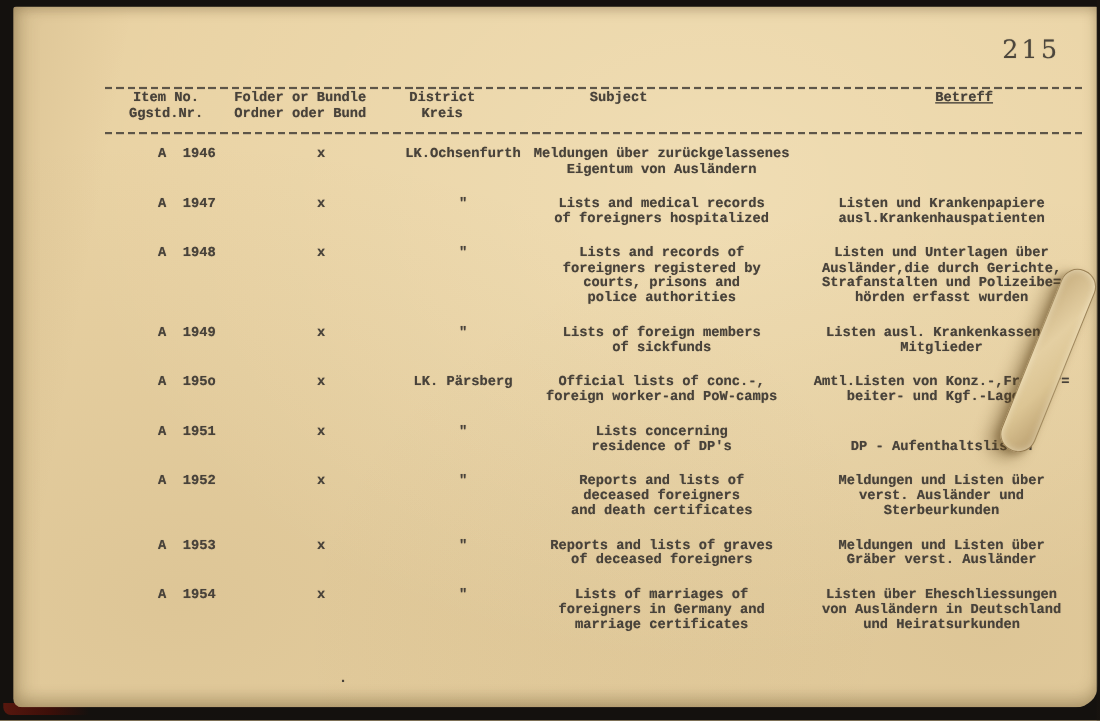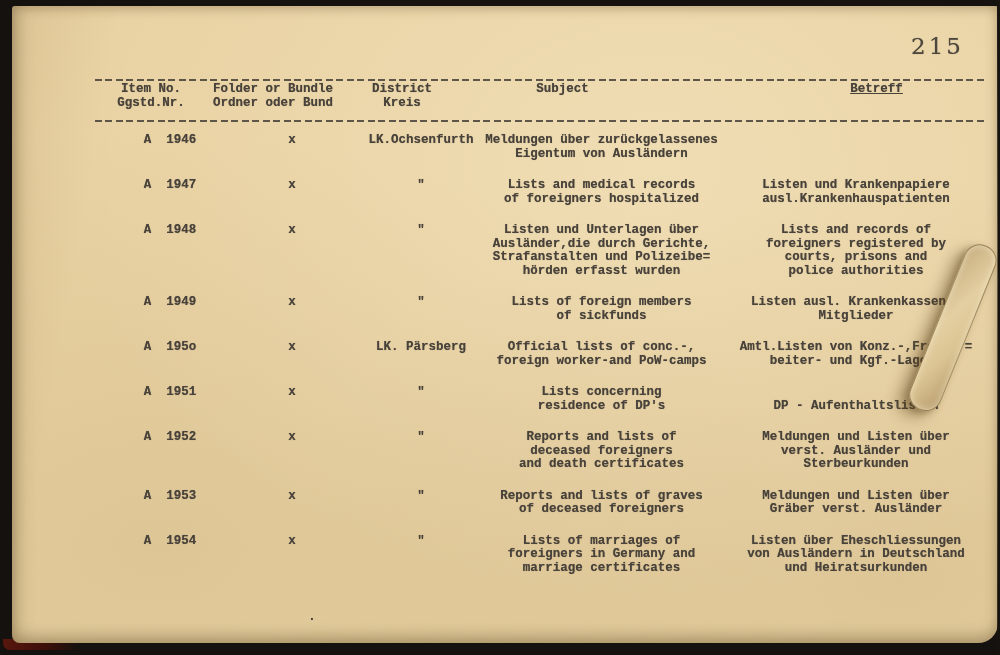--- a/index.html
+++ b/index.html
@@ -135,28 +135,28 @@
 of foreigners hospitalized</div>
       <div class="cell c-betreff">Listen und Krankenpapiere
 ausl.Krankenhauspatienten</div>
     </div>
 
     <div class="row grid">
       <div></div>
       <div class="cell c-item">A  1948</div>
       <div class="cell c-folder">x</div>
       <div class="cell c-district">"</div>
+      <div class="cell c-subject">Lists and records of
+foreigners registered by
+courts, prisons and
+police authorities</div>
       <div class="cell c-betreff">Listen und Unterlagen über
 Ausländer,die durch Gerichte,
 Strafanstalten und Polizeibe=
 hörden erfasst wurden</div>
-      <div class="cell c-subject">Lists and records of
-foreigners registered by
-courts, prisons and
-police authorities</div>
     </div>
 
     <div class="row grid">
       <div></div>
       <div class="cell c-item">A  1949</div>
       <div class="cell c-folder">x</div>
       <div class="cell c-district">"</div>
       <div class="cell c-subject">Lists of foreign members
 of sickfunds</div>
       <div class="cell c-betreff">Listen ausl. Krankenkassen -

